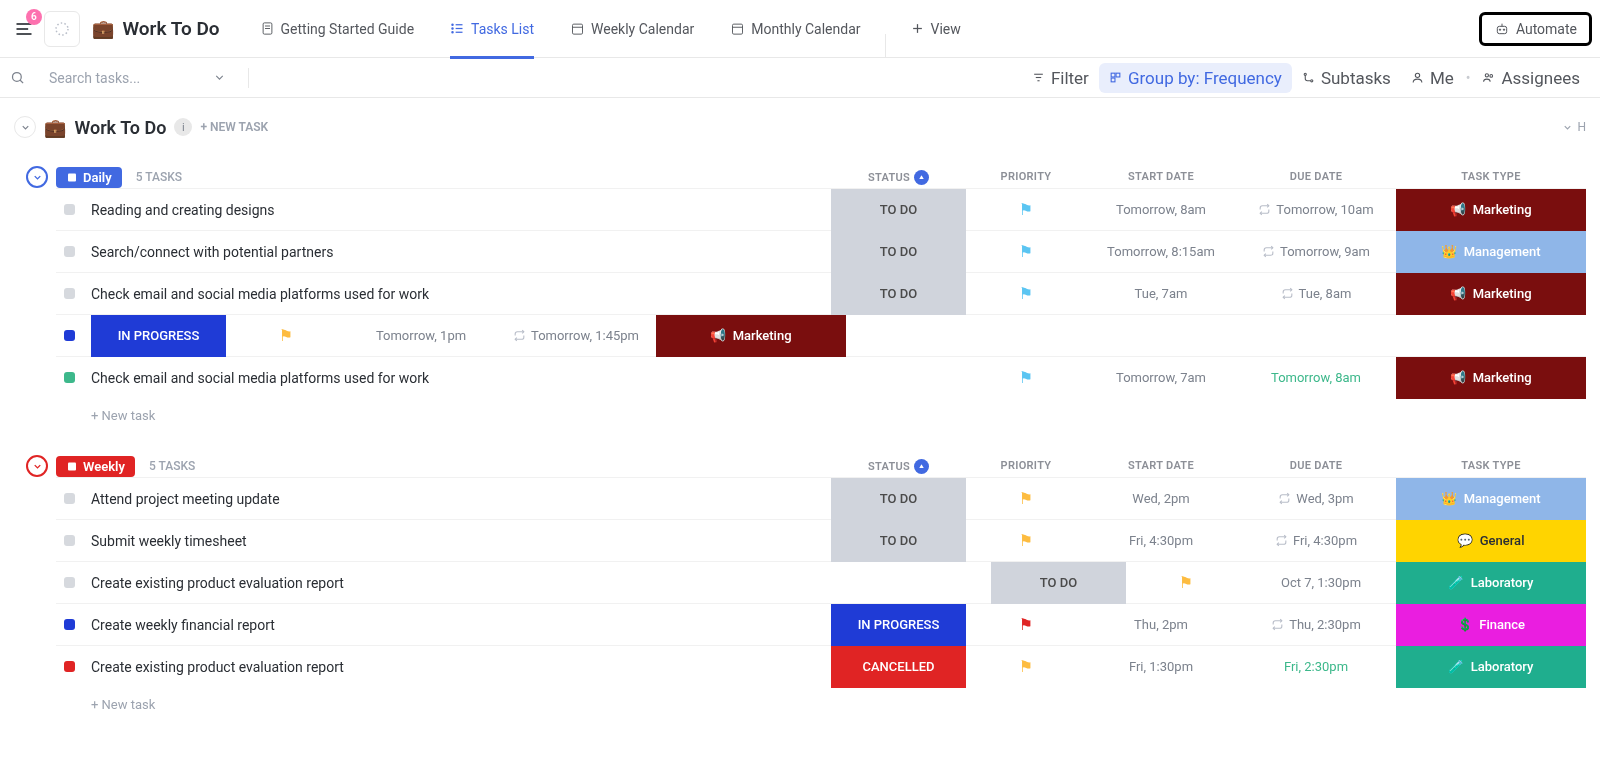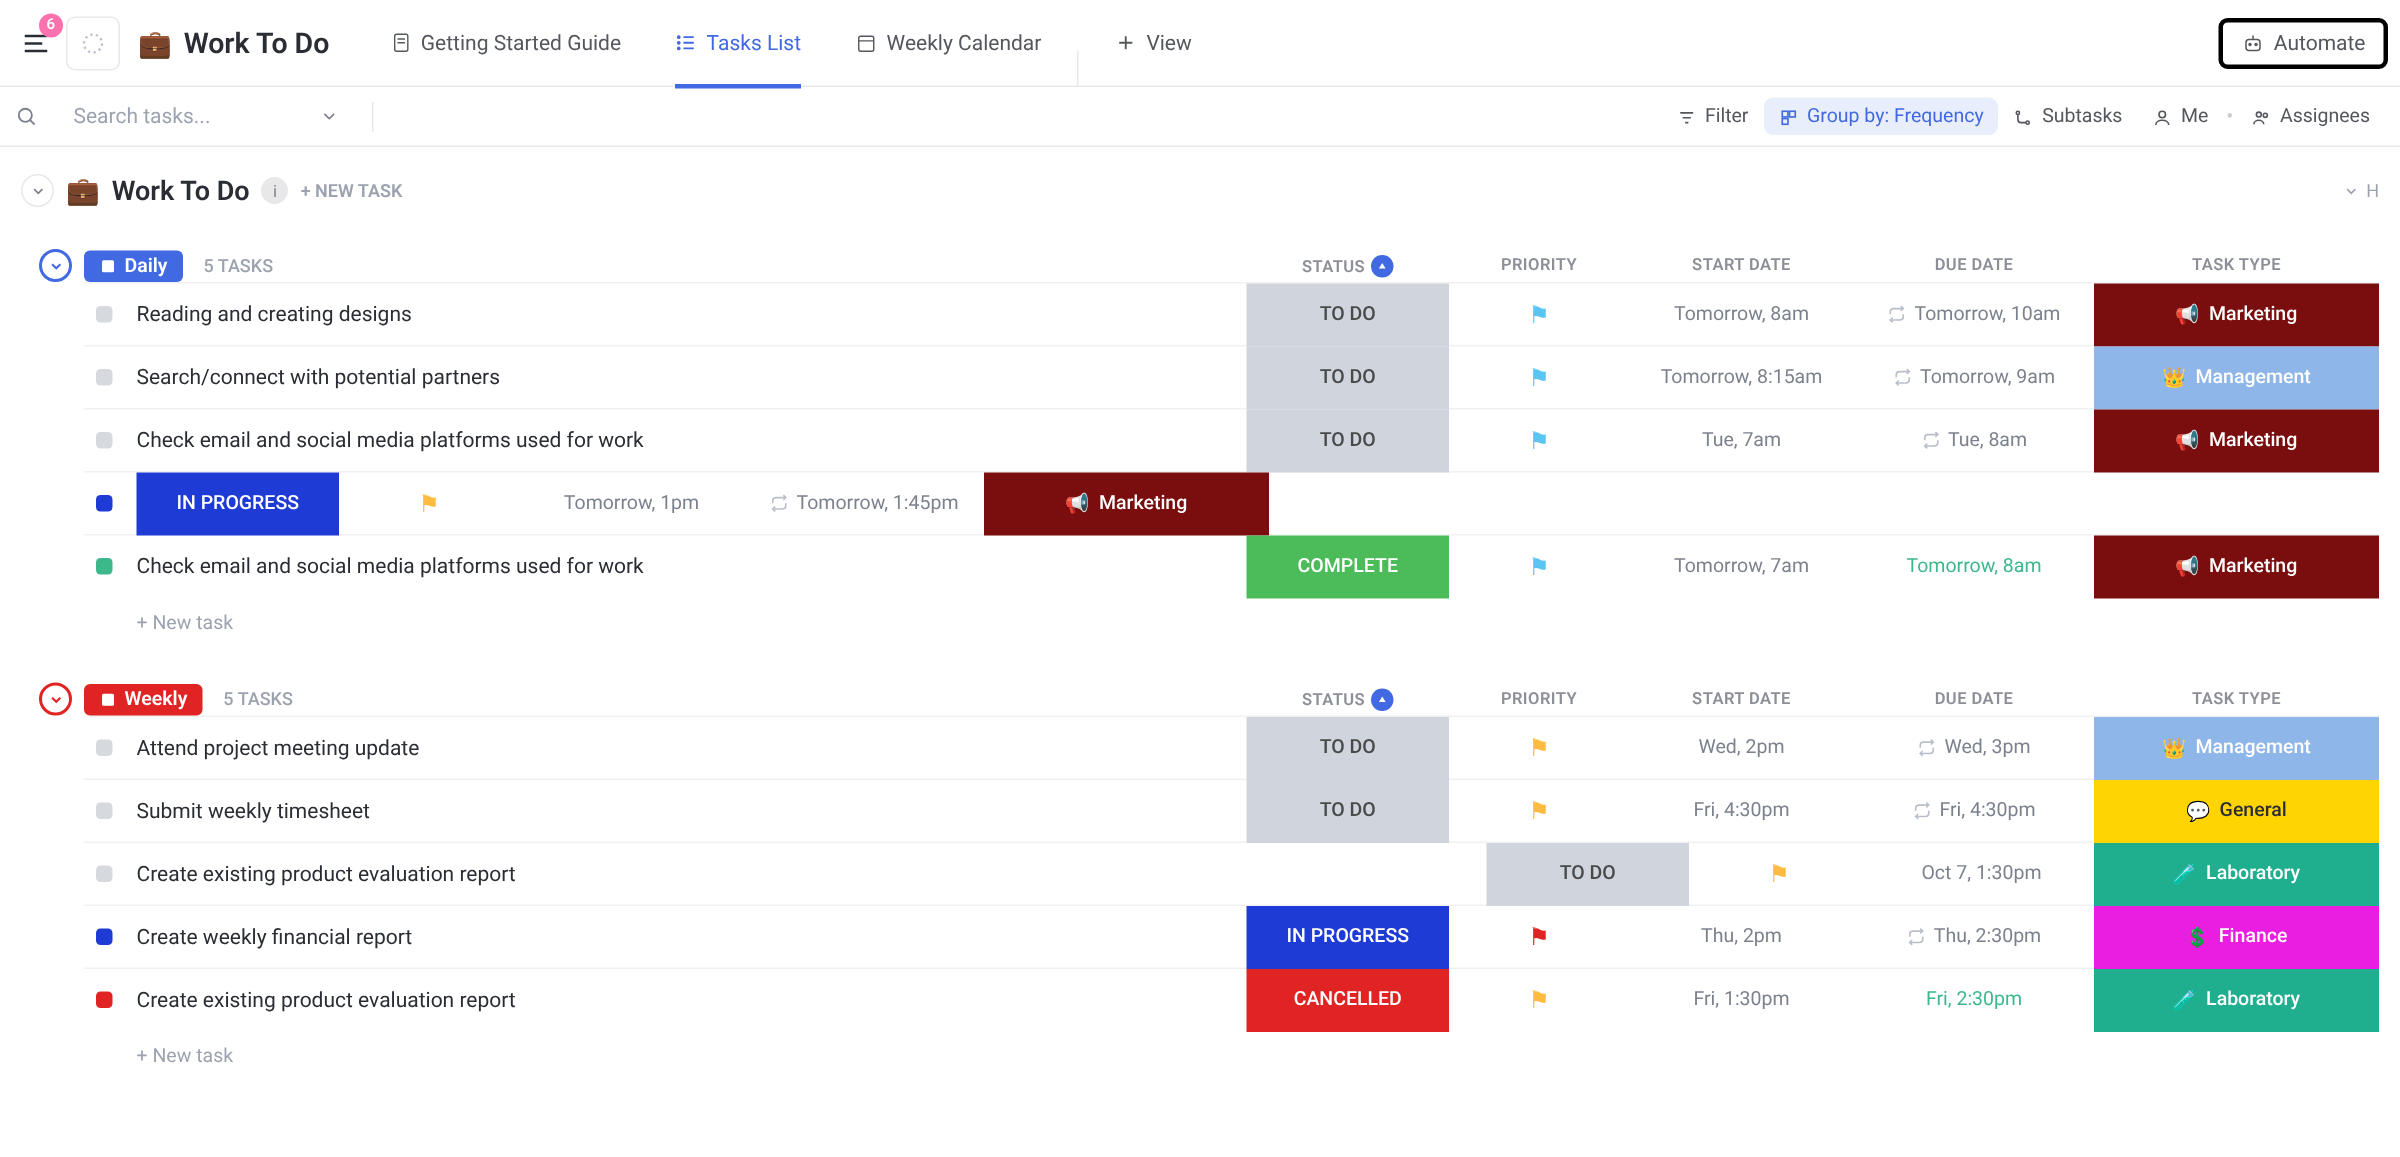--- a/index.html
+++ b/index.html
@@ -18,21 +18,21 @@
 .tab.active::after{content:"";position:absolute;bottom:-1px;left:16px;right:16px;height:3px;background:#4169e1}
 .tab svg{width:15px;height:15px}
 .tab-sep{width:1px;height:24px;background:#e8e8e8;margin:0 4px}
 .automate{display:flex;align-items:center;gap:6px;border:3px solid #000000;border-radius:6px;padding:6px 12px;cursor:pointer;color:#54575d}
 .toolbar{display:flex;align-items:center;height:40px;border-bottom:1px solid #e8e8e8;padding:0 10px}
 .search-wrap{display:flex;align-items:center;gap:24px;color:#7c828d;width:230px}
 .search-wrap input{border:none;outline:none;font-size:14px;width:140px;color:#2a2e34}
 .search-wrap input::placeholder{color:#9ca3af}
 .toolbar-sep{width:1px;height:20px;background:#e8e8e8;margin:0 8px}
 .toolbar-spacer{flex:1}
-.tool-btn{display:flex;align-items:flex-end;gap:6px;padding:5px 10px;border-radius:6px;cursor:pointer;color:#54575d;font-size:13px}
+.tool-btn{display:flex;align-items:center;gap:6px;padding:5px 10px;border-radius:6px;cursor:pointer;color:#54575d;font-size:17px}
 .tool-btn.active{background:#e9eefc;color:#4169e1}
 .content{padding:18px 14px 0 14px;overflow-y:auto;height:calc(771px - 98px)}
 .list-header{display:flex;align-items:center;gap:8px;margin-bottom:28px}
 .collapse{width:22px;height:22px;border:1px solid #e8e8e8;border-radius:50%;display:flex;align-items:center;justify-content:center;cursor:pointer;color:#7c828d}
 .list-title{font-size:18px;font-weight:600;display:flex;align-items:center;gap:8px}
 .info-icon{width:18px;height:18px;background:#e8e8e8;border-radius:50%;display:flex;align-items:center;justify-content:center;font-size:11px;color:#7c828d}
 .new-task-btn{color:#9ca3af;font-size:12px;font-weight:600;cursor:pointer}
 .chevron-right{margin-left:auto;display:flex;gap:4px;color:#9ca3af;align-items:center;font-size:12px}
 .group{margin-bottom:32px;margin-left:12px}
 .group-header{display:flex;align-items:center}
@@ -123,20 +123,27 @@
         </svg>
       <span>Tasks List</span>
     </div>
     <div class="tab">
       <svg viewBox="0 0 24 24" fill="none" stroke="currentColor" stroke-width="1.5">
           <rect x="4" y="5" width="16" height="16" rx="2"></rect>
           <line x1="4" y1="10" x2="20" y2="10"></line>
         </svg>
       <span>Weekly Calendar</span>
     </div>
+    <div class="tab">
+      <svg viewBox="0 0 24 24" fill="none" stroke="currentColor" stroke-width="1.5">
+          <rect x="4" y="5" width="16" height="16" rx="2"></rect>
+          <line x1="4" y1="10" x2="20" y2="10"></line>
+        </svg>
+      <span>Monthly Calendar</span>
+    </div>
     <div class="tab-sep"></div>
     <div class="tab">
       <svg viewBox="0 0 24 24" fill="none" stroke="currentColor" stroke-width="2">
           <line x1="12" y1="5" x2="12" y2="19"></line>
           <line x1="5" y1="12" x2="19" y2="12"></line>
         </svg>
       <span>View</span>
     </div>
   </div>
   <div class="automate">
@@ -323,21 +330,20 @@
               <path d="M7 22l-3-3 3-3"></path>
               <path d="M20 12v3a4 4 0 01-4 4H4"></path>
             </svg>
             <span>Tomorrow, 1:45pm</span>
           </div>
       <div class="cell type marketing"><span>📢</span>Marketing</div>
     </div>
         <div class="task-row">
       <div class="task-sq sq-green"></div>
       <div class="task-name">Check email and social media platforms used for work</div>
-      <div class="cell status complete">COMPLETE</div>
       <div class="cell priority">
             <span class="flag cyan">⚑</span>
           </div>
       <div class="cell start">Tomorrow, 7am</div>
       <div class="cell due green">
             <span>Tomorrow, 8am</span>
           </div>
       <div class="cell type marketing"><span>📢</span>Marketing</div>
     </div>
     <div class="add-task">+ New task</div>

